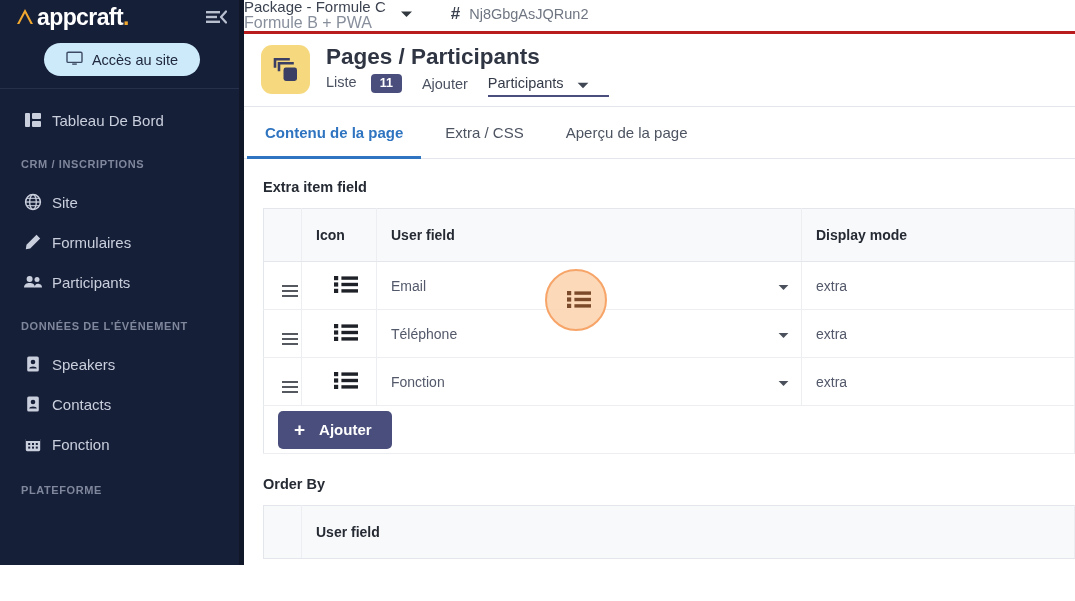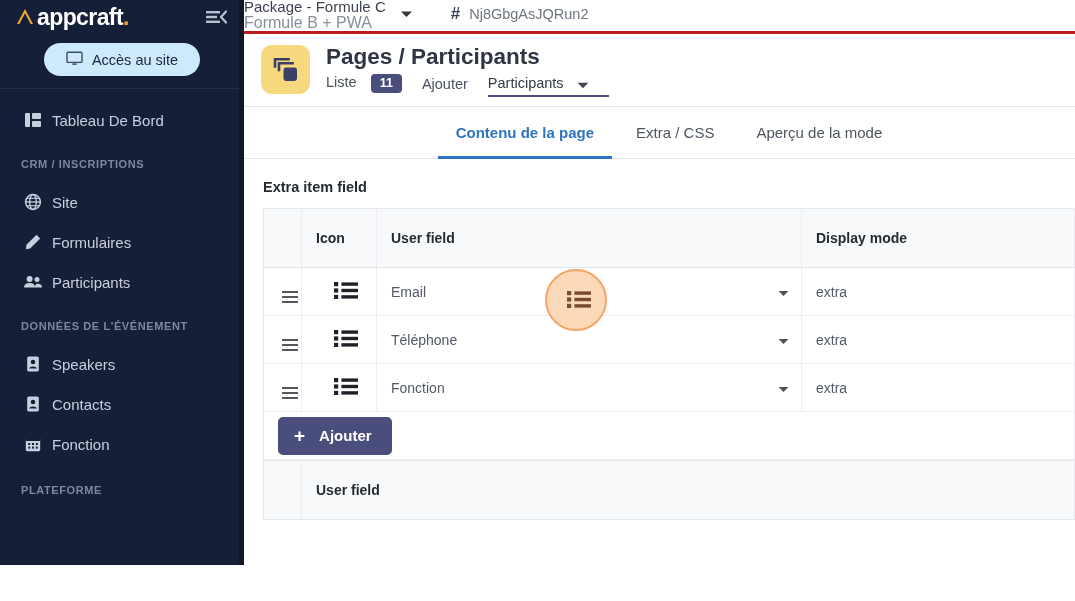--- a/index.html
+++ b/index.html
@@ -105,21 +105,21 @@
   }
   .crumb.active { color: #343a47; }
   .crumb.active::after {
     content: ""; position: absolute; left: 0; right: -20px; bottom: 0;
     height: 2px; background: #4a4e7c;
   }
   .crumb-caret { margin-left: 9px; display: inline-block; vertical-align: middle; }
 
   .tabbar {
     height: 52px; border-bottom: 1px solid #e3e6ea; display: flex;
-    align-items: center; padding-left: 19px; gap: 0; justify-content: center;
+    align-items: center; padding-left: 19px; gap: 0;
   }
   .tab {
     font-size: 15px; color: #4d5461; cursor: pointer; height: 52px;
     display: flex; align-items: center; padding: 0 2px; position: relative;
   }
   .tab + .tab { margin-left: 38px; }
   .tab.active { color: #2f74c0; font-weight: bold; }
   .tab.active::after {
     content: ""; position: absolute; left: -16px; right: -16px; bottom: 0;
     height: 3px; background: #2f74c0;
@@ -130,21 +130,21 @@
     font-size: 14.5px; font-weight: bold; color: #252a33;
     padding: 20px 0 13px 19px;
   }
 
   table.grid {
     width: calc(100% - 19px); margin-left: 19px; border-collapse: collapse;
     table-layout: fixed; border: 1px solid #e3e6ea; border-right: none;
   }
   table.grid th {
     background: #f8f9fb; font-size: 14px; font-weight: bold; color: #252a33;
-    text-align: left; height: 59px; padding: 0 0 0 14px;
+    text-align: left; height: 53px; padding: 0 0 0 14px;
     border-bottom: 1px solid #e3e6ea; border-right: 1px solid #eceef1; margin-top: 15px;
   }
   table.grid td {
     height: 48px; font-size: 14px; color: #53596a; padding: 0 0 0 14px;
     border-bottom: 1px solid #eceef1; border-right: 1px solid #eceef1;
     background: #ffffff; vertical-align: middle;
   }
   .col-drag { width: 38px; }
   .col-icon { width: 75px; }
   .col-field { width: 425px; }
@@ -366,21 +366,21 @@
     </div>
 
     <div class="tabbar">
       <div class="tab active">
           <span>Contenu de la page</span>
         </div>
       <div class="tab">
           <span>Extra / CSS</span>
         </div>
       <div class="tab">
-          <span>Aperçu de la mode</span>
+          <span>Aperçu de la page</span>
         </div>
     </div>
 
     <div class="content">
 
       <div class="section-title">Extra item field</div>
 
       <table class="grid">
         <colgroup>
           <col class="col-drag">
@@ -491,20 +491,21 @@
             <td colspan="4">
               <button class="btn-add">
                 <span class="plus">+</span>
                 <span>Ajouter</span>
               </button>
             </td>
           </tr>
         </tbody>
       </table>
 
+      <div class="section-title2">Order By</div>
 
       <table class="grid">
         <colgroup>
             <col class="col-drag">
             <col class="col-mode">
           </colgroup>
         <thead>
           <tr>
             <th class="cell-drag"></th>
             <th>User field</th>

